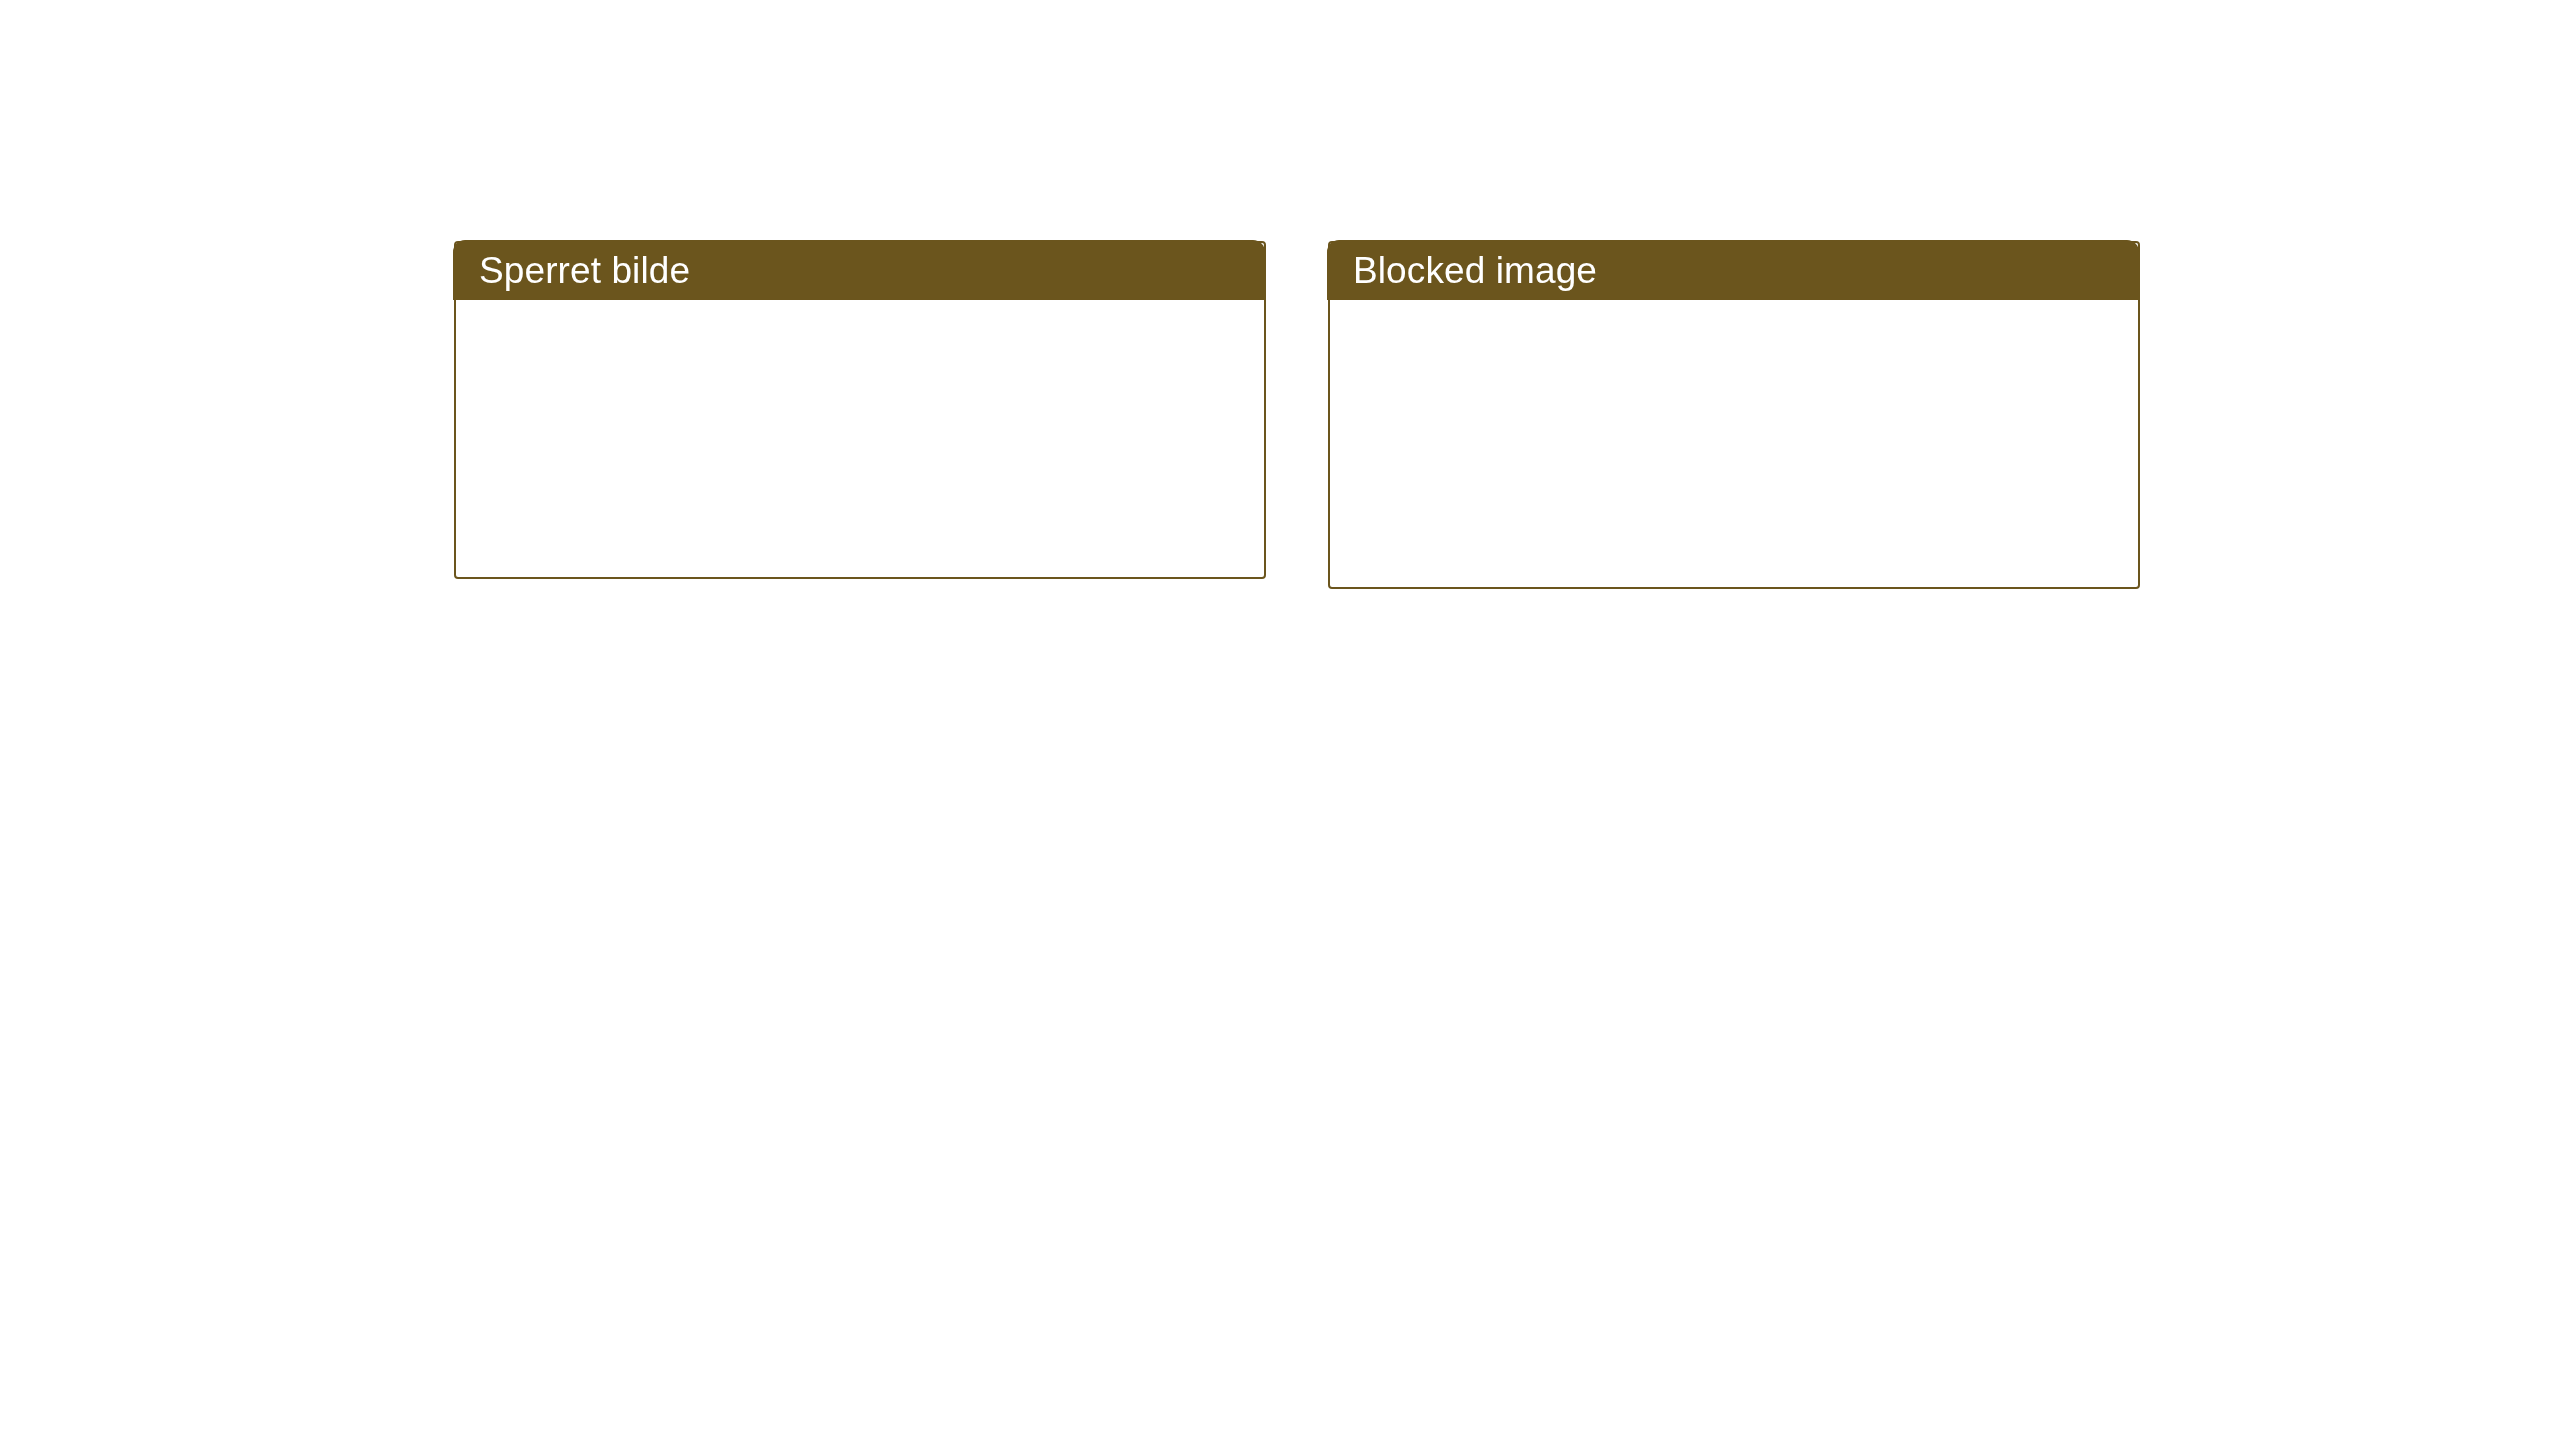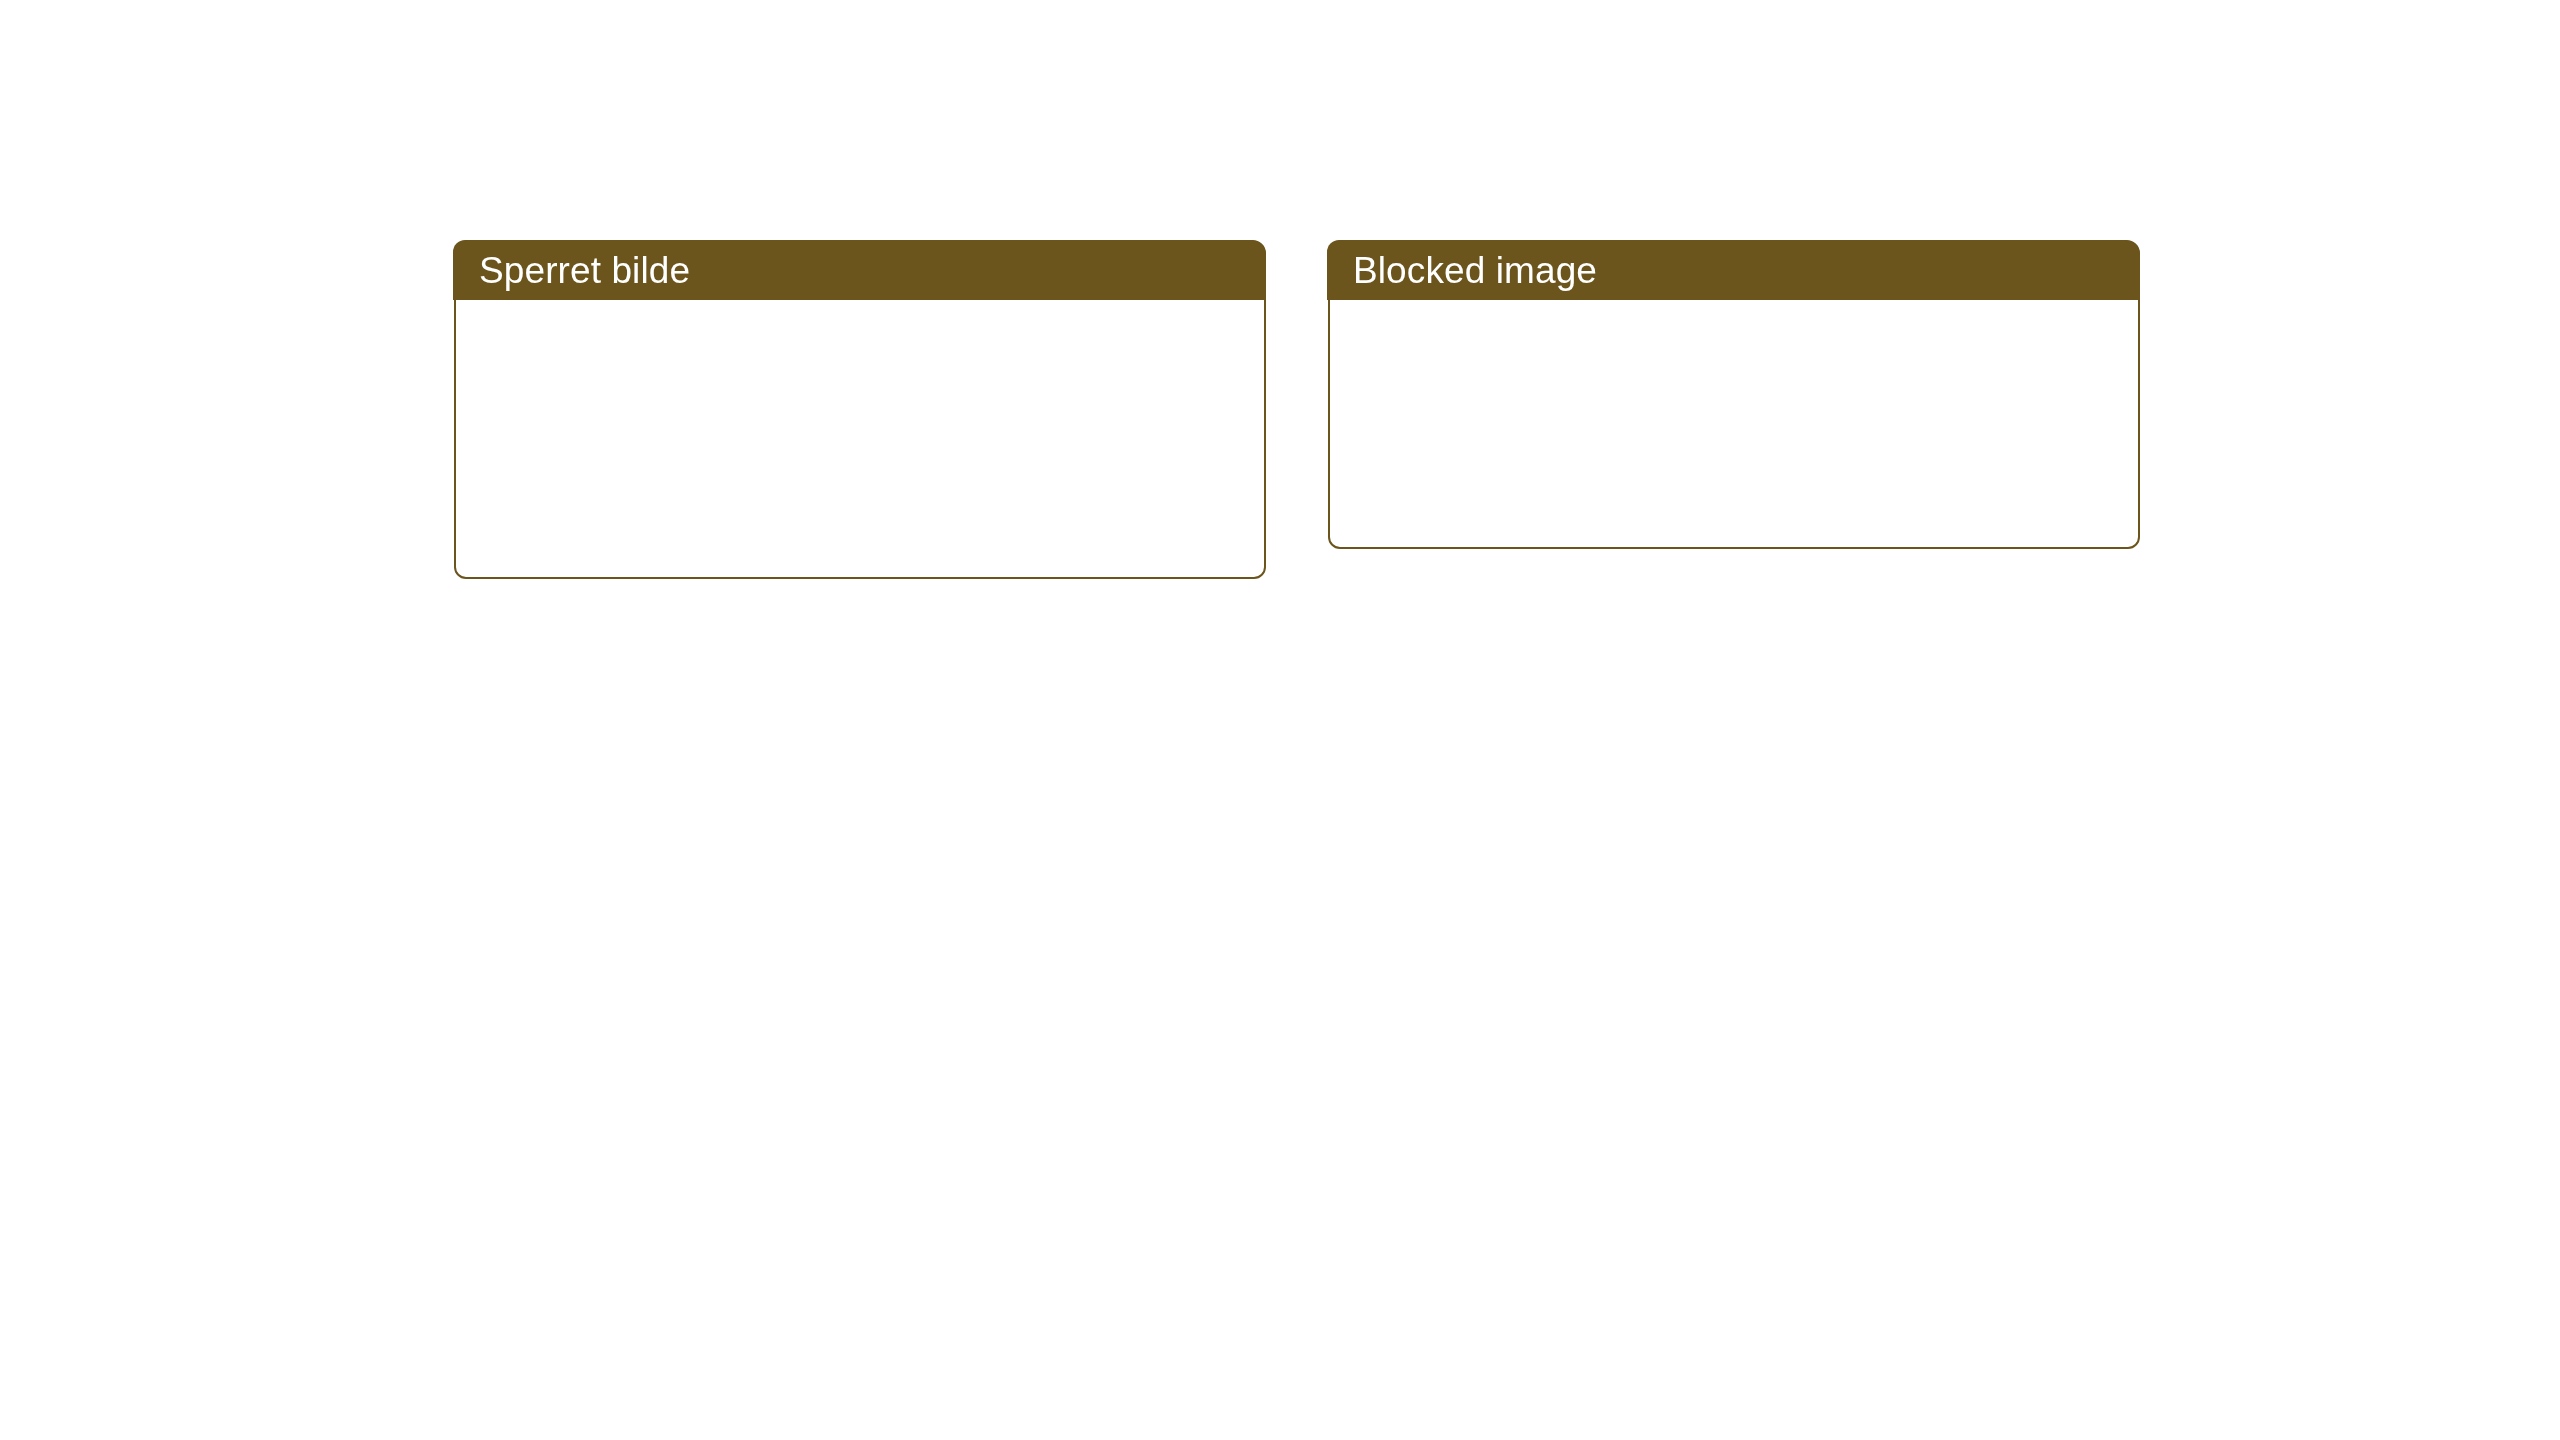--- a/index.html
+++ b/index.html
@@ -24,37 +24,37 @@
     width: 2560px;
     height: 1440px;
     background: #ffffff;
   }
 
   .notice-card {
     position: absolute;
     box-sizing: border-box;
     background: #ffffff;
     border: 2px solid #6b551d;
-    border-radius: 12px;
+    border-radius: 4px;
     overflow: visible;
     text-decoration: underline;
   }
 
   .notice-card.card-left {
     left: 454px;
     top: 241px;
     width: 812px;
     height: 338px;
   }
 
   .notice-card.card-right {
     left: 1328px;
     top: 241px;
     width: 812px;
-    height: 308px;
+    height: 348px;
   }
 
   .card-header {
     position: absolute;
     left: -3px;
     top: -3px;
     width: 812px;
     height: 60px;
     box-sizing: border-box;
     background: #6b551d;

